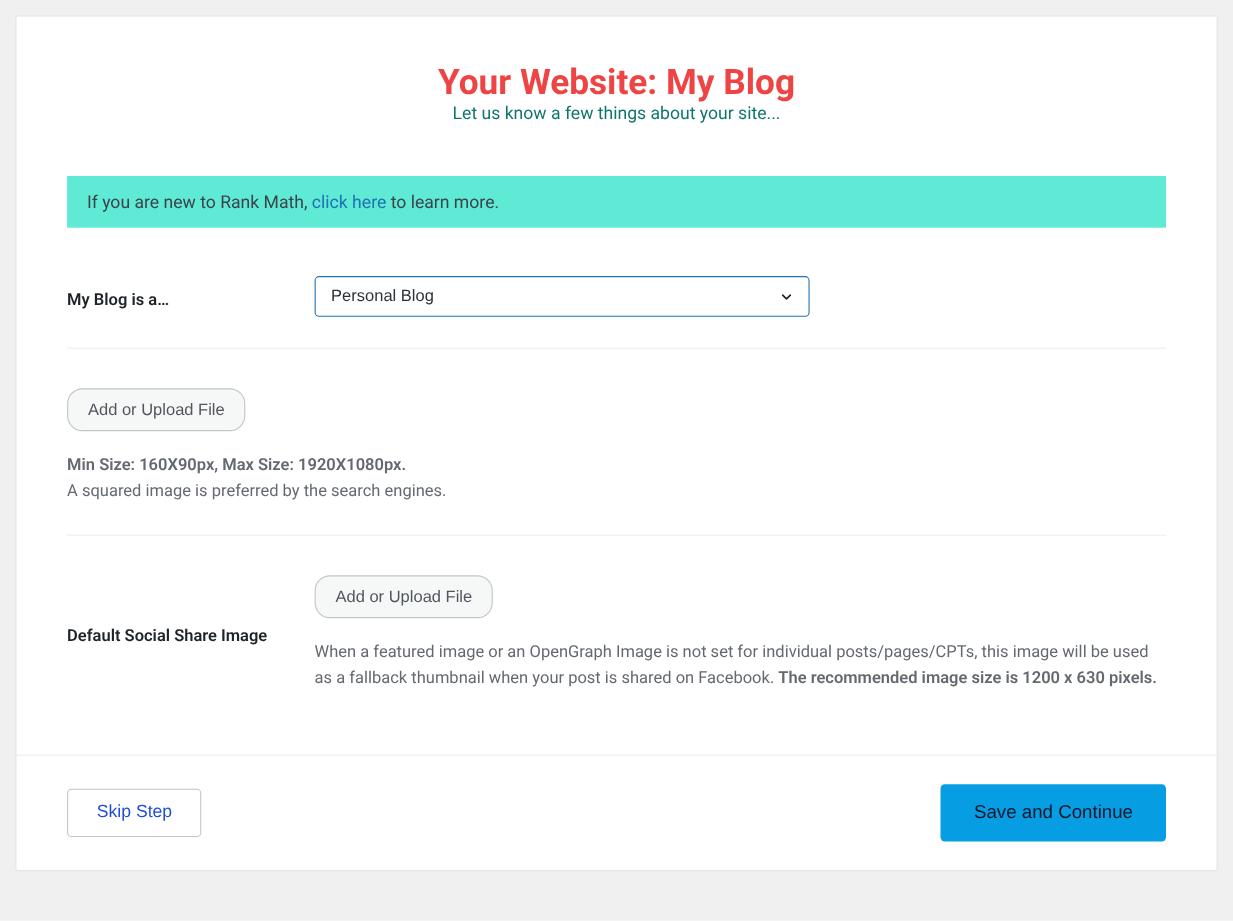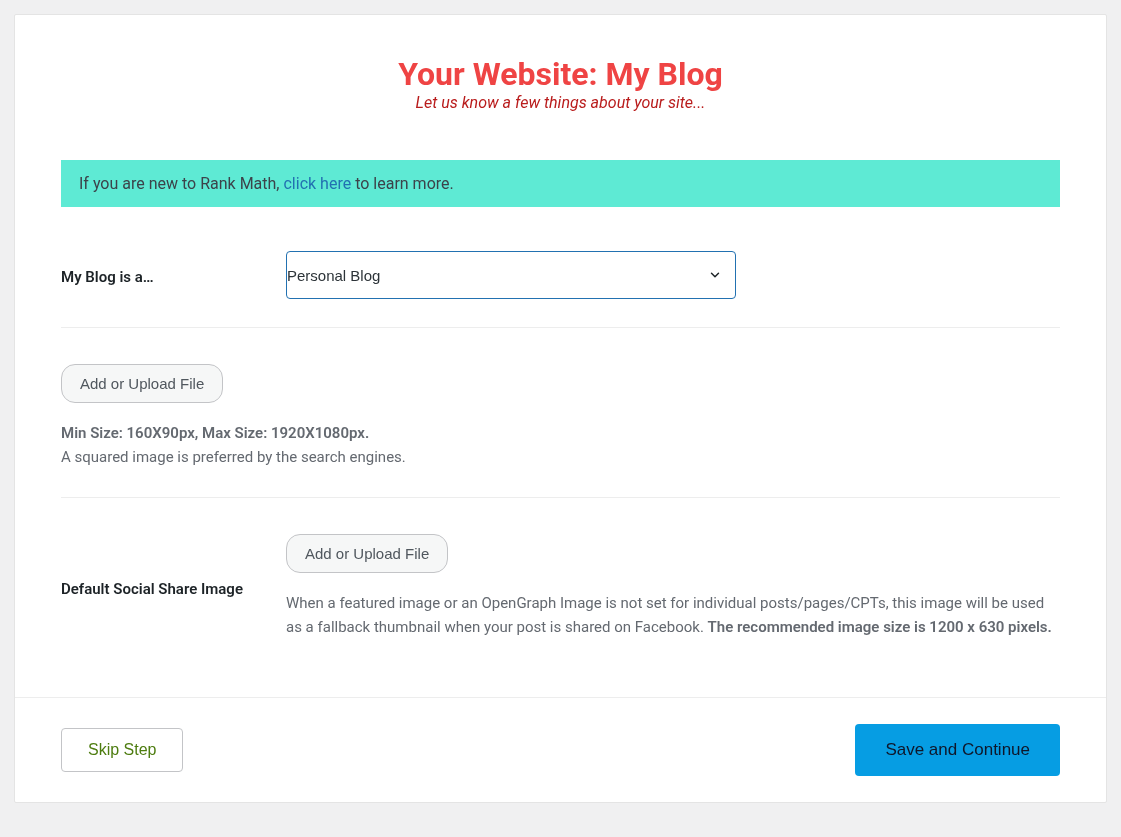--- a/index.html
+++ b/index.html
@@ -27,22 +27,21 @@
       text-align: center;
       margin-bottom: 48px;
     }
     .header h1 {
       font-size: 32px;
       font-weight: 700;
       color: #ef4444;
     }
     .header p {
       font-size: 16px;
-      color: #b91c1c;
-      font-style: italic;
+      color: #0f766e;
     }
     .infobox {
       background: #5eead4;
       padding: 14px 18px;
       font-size: 16px;
       color: #3c434a;
       margin-bottom: 36px;
     }
     .infobox a {
       color: #2271b1;
@@ -68,24 +67,24 @@
     }
     .form-control {
       flex: 1;
     }
     .select-wrap {
       position: relative;
       width: 450px;
     }
     .select {
       width: 100%;
-      height: 48px;
+      height: 37px;
       border: 1px solid #2271b1;
       border-radius: 4px;
-      padding: 0 0;
+      padding: 0 14px;
       font-size: 15px;
       color: #2c3338;
       background: #fff;
       appearance: none;
       cursor: pointer;
     }
     .chevron {
       position: absolute;
       right: 14px;
       top: 50%;
@@ -119,21 +118,21 @@
     .card-footer {
       border-top: 1px solid #ededed;
       padding: 26px 46px;
       display: flex;
       justify-content: space-between;
       align-items: center;
     }
     .btn-secondary {
       border: 1px solid #c3c4c7;
       background: #fff;
-      color: #4d7c0f;
+      color: #1d4ed8;
       padding: 12px 26px;
       font-size: 16px;
       border-radius: 4px;
       cursor: pointer;
     }
     .btn-primary {
       background: #069de3;
       color: #0f172a;
       border: none;
       padding: 16px 30px;

